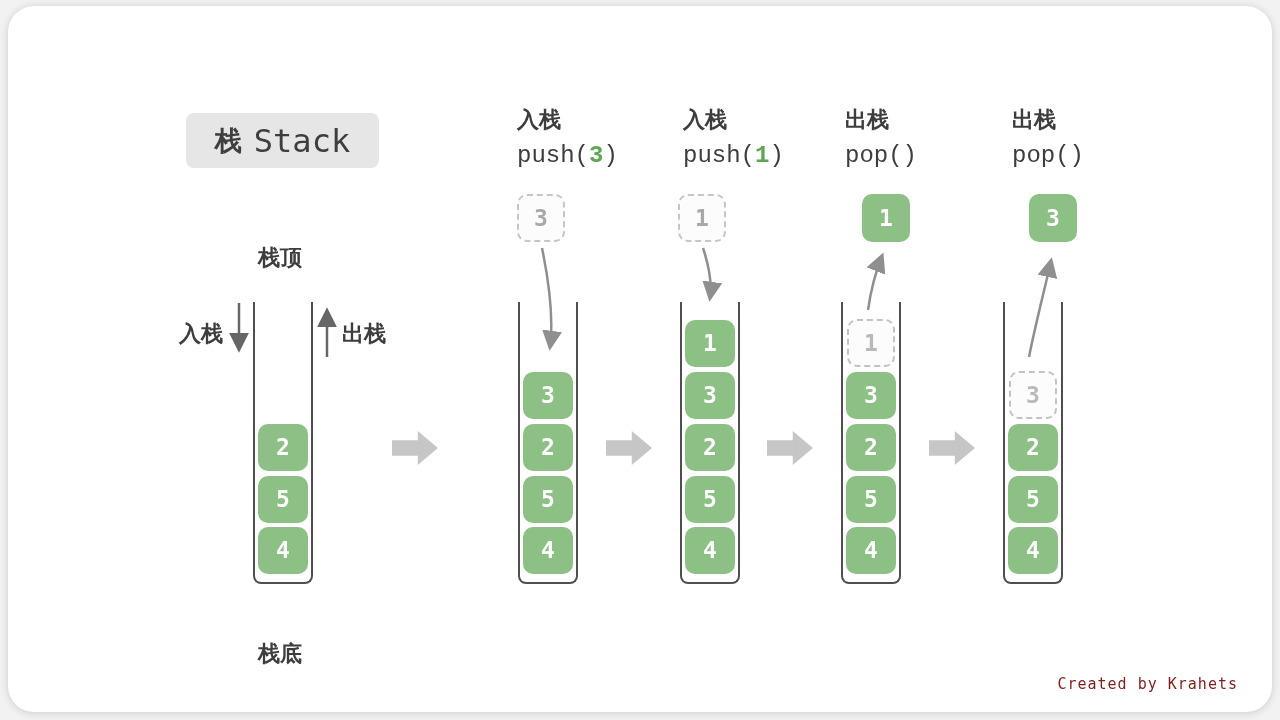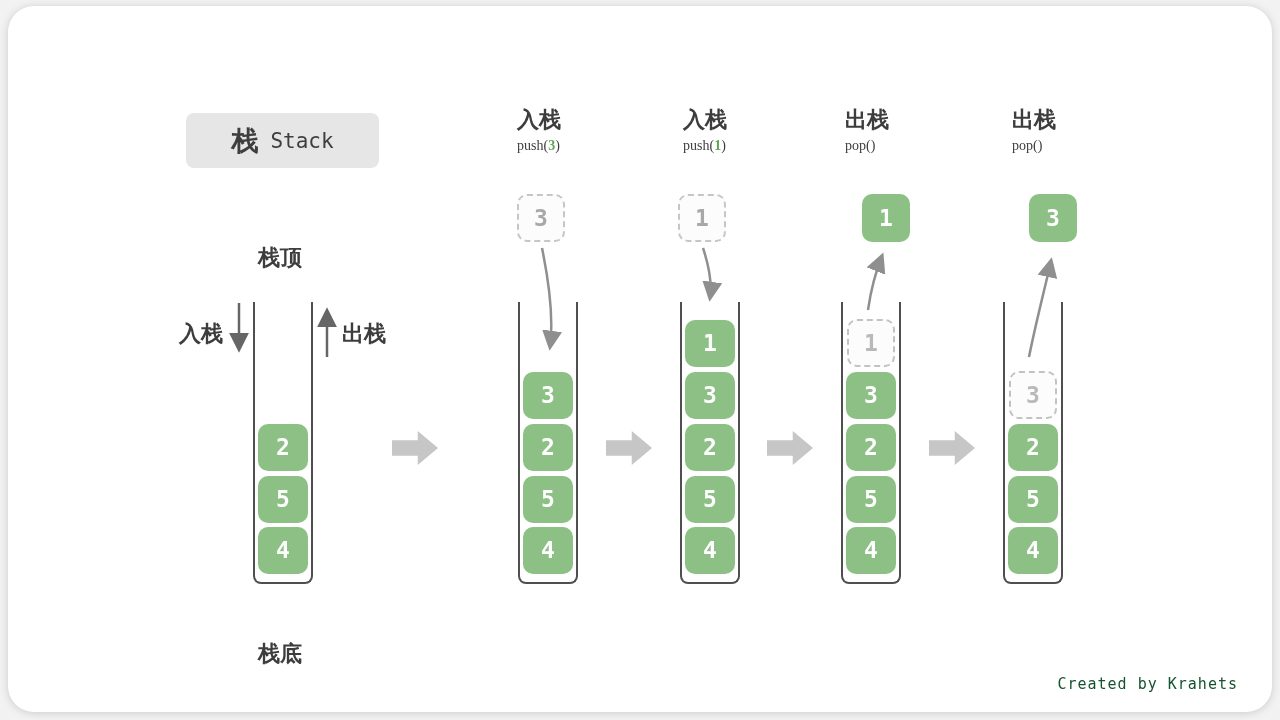--- a/index.html
+++ b/index.html
@@ -15,29 +15,29 @@
     box-shadow:0 1px 8px rgba(0,0,0,0.16);
   }
   
   .title-box{
     position:absolute;left:186px;top:113px;width:193px;height:55px;
     background:#e6e6e6;border-radius:8px;
     display:flex;align-items:center;justify-content:center;
     color:#3e3e3e;
   }
   .title-zh{font-size:27px;font-weight:700;}
-  .title-en{font-family:"DejaVu Sans Mono","Liberation Mono",monospace;font-size:21px;margin-left:12px;}
+  .title-en{font-family:"DejaVu Sans Mono","Liberation Mono",monospace;font-size:32px;margin-left:12px;}
   
   .cjk-label{
     position:absolute;font-size:22px;font-weight:700;color:#3d3d3d;white-space:nowrap;
   }
   
   .op{position:absolute;top:107px;white-space:nowrap;}
   .op-label{font-size:22px;font-weight:700;color:#3d3d3d;line-height:26px;}
-  .op-code{font-family:Liberation Serif, serif;font-size:14px;color:#3d3d3d;line-height:26px;}
+  .op-code{font-family:Liberation Mono, monospace;font-size:24px;color:#3d3d3d;line-height:26px;margin-top:10px;}
   .op-code .arg{color:#5fa554;font-weight:700;}
   
   .stack{
     position:absolute;width:60px;height:282px;box-sizing:border-box;
     border-left:2px solid #4f4f4f;border-right:2px solid #4f4f4f;border-bottom:2px solid #4f4f4f;
     border-bottom-left-radius:8px;border-bottom-right-radius:8px;
     background:#ffffff;
   }
   
   .blk{
@@ -65,21 +65,21 @@
     text-align:center;line-height:44px;
   }
   
   .big-arrow{
     position:absolute;top:431px;width:46px;height:34px;background:#c6c6c6;
     clip-path:polygon(0 27%,56% 27%,56% 0,100% 50%,56% 100%,56% 73%,0 73%);
   }
   svg.overlay{position:absolute;left:0;top:0;pointer-events:none;}
   .watermark{
     position:absolute;right:42px;top:675px;
-    font-family:"DejaVu Sans Mono","Liberation Mono",monospace;font-size:15px;color:#14532d;
+    font-family:"DejaVu Sans Mono","Liberation Mono",monospace;font-size:15px;color:#7f1d1d;
     letter-spacing:1px;
   }
 </style>
 </head>
 <body>
 
 <div class="canvas">
   <div class="card"></div>
 
   <div class="title-box">

